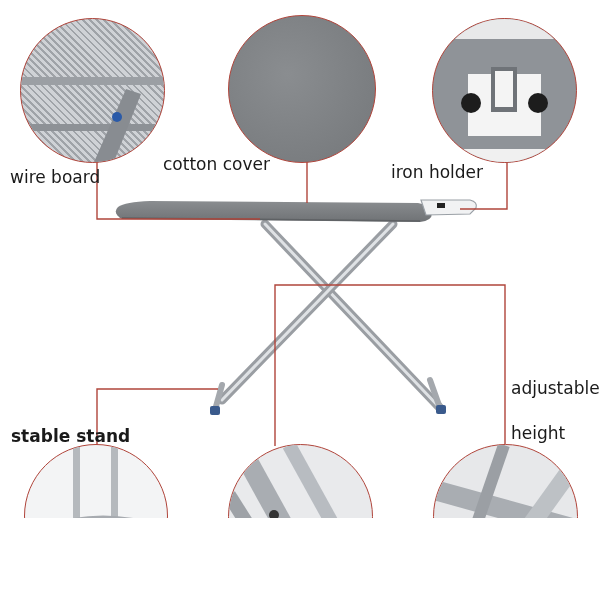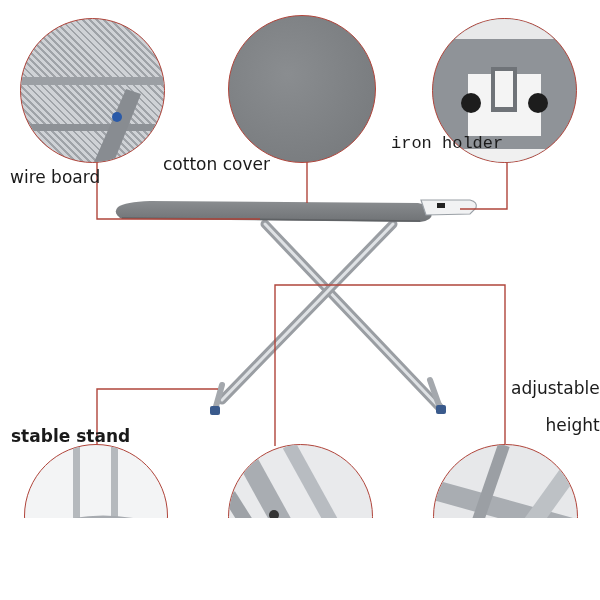--- a/index.html
+++ b/index.html
@@ -74,21 +74,21 @@
     <svg width="145" height="145" viewBox="0 0 145 145">
       <rect x="0" y="0" width="145" height="20" fill="#e8e9ea"></rect>
       <rect x="35" y="55" width="73" height="62" fill="#f4f4f4"></rect>
       <rect x="58" y="48" width="26" height="45" fill="#6f7378"></rect>
       <rect x="62" y="52" width="18" height="36" fill="#f4f4f4"></rect>
       <circle cx="38" cy="84" r="10" fill="#1d1d1d"></circle>
       <circle cx="105" cy="84" r="10" fill="#1d1d1d"></circle>
       <rect x="0" y="130" width="145" height="15" fill="#f0f0f0"></rect>
     </svg>
   </div>
-  <div class="label" style="left:391px;top:132px;font-family:Liberation Mono, monospace;">iron holder</div>
+  <div class="label" style="left:391px;top:160px;">iron holder</div>
 
   <div class="label" style="left:11px;top:424px;font-weight:bold;">stable stand</div>
   <div class="circle" style="left:24px;top:444px;width:144px;height:144px;background:#f3f4f5;">
     <svg width="144" height="144" viewBox="0 0 144 144">
       <rect x="48" y="0" width="7" height="80" fill="#b5b9bd"></rect>
       <rect x="86" y="0" width="7" height="80" fill="#b5b9bd"></rect>
       <path d="M8,90 Q72,62 140,86" stroke="#a7abb0" stroke-width="9" fill="none"></path>
       <rect x="6" y="84" width="14" height="11" rx="3" fill="#2f4f7f"></rect>
       <rect x="124" y="80" width="14" height="11" rx="3" fill="#2f4f7f"></rect>
     </svg>
@@ -99,21 +99,21 @@
       <line x1="10" y1="0" x2="90" y2="145" stroke="#a9adb2" stroke-width="20"></line>
       <line x1="60" y1="0" x2="140" y2="145" stroke="#b8bcc1" stroke-width="14"></line>
       <line x1="0" y1="50" x2="60" y2="145" stroke="#9ea2a7" stroke-width="14"></line>
       <circle cx="45" cy="70" r="5" fill="#333"></circle>
       <circle cx="118" cy="92" r="5" fill="#d0d3d6" stroke="#888"></circle>
     </svg>
   </div>
 
   <div class="label" style="left:511px;top:376px;">
     <div>adjustable</div>
-    <div style="margin-top:12px;text-align:right;">height</div>
+    <div style="margin-top:20px;">height</div>
   </div>
   <div class="circle" style="left:433px;top:444px;width:145px;height:145px;background:#e7e8ea;">
     <svg width="145" height="145" viewBox="0 0 145 145">
       <line x1="0" y1="45" x2="145" y2="85" stroke="#a9adb2" stroke-width="20"></line>
       <line x1="0" y1="80" x2="145" y2="110" stroke="#9fa3a8" stroke-width="14"></line>
       <line x1="140" y1="20" x2="50" y2="145" stroke="#bdc1c5" stroke-width="18"></line>
       <line x1="70" y1="0" x2="20" y2="145" stroke="#9b9fa4" stroke-width="12"></line>
       <circle cx="90" cy="118" r="5" fill="#d0d3d6" stroke="#888"></circle>
     </svg>
   </div>

